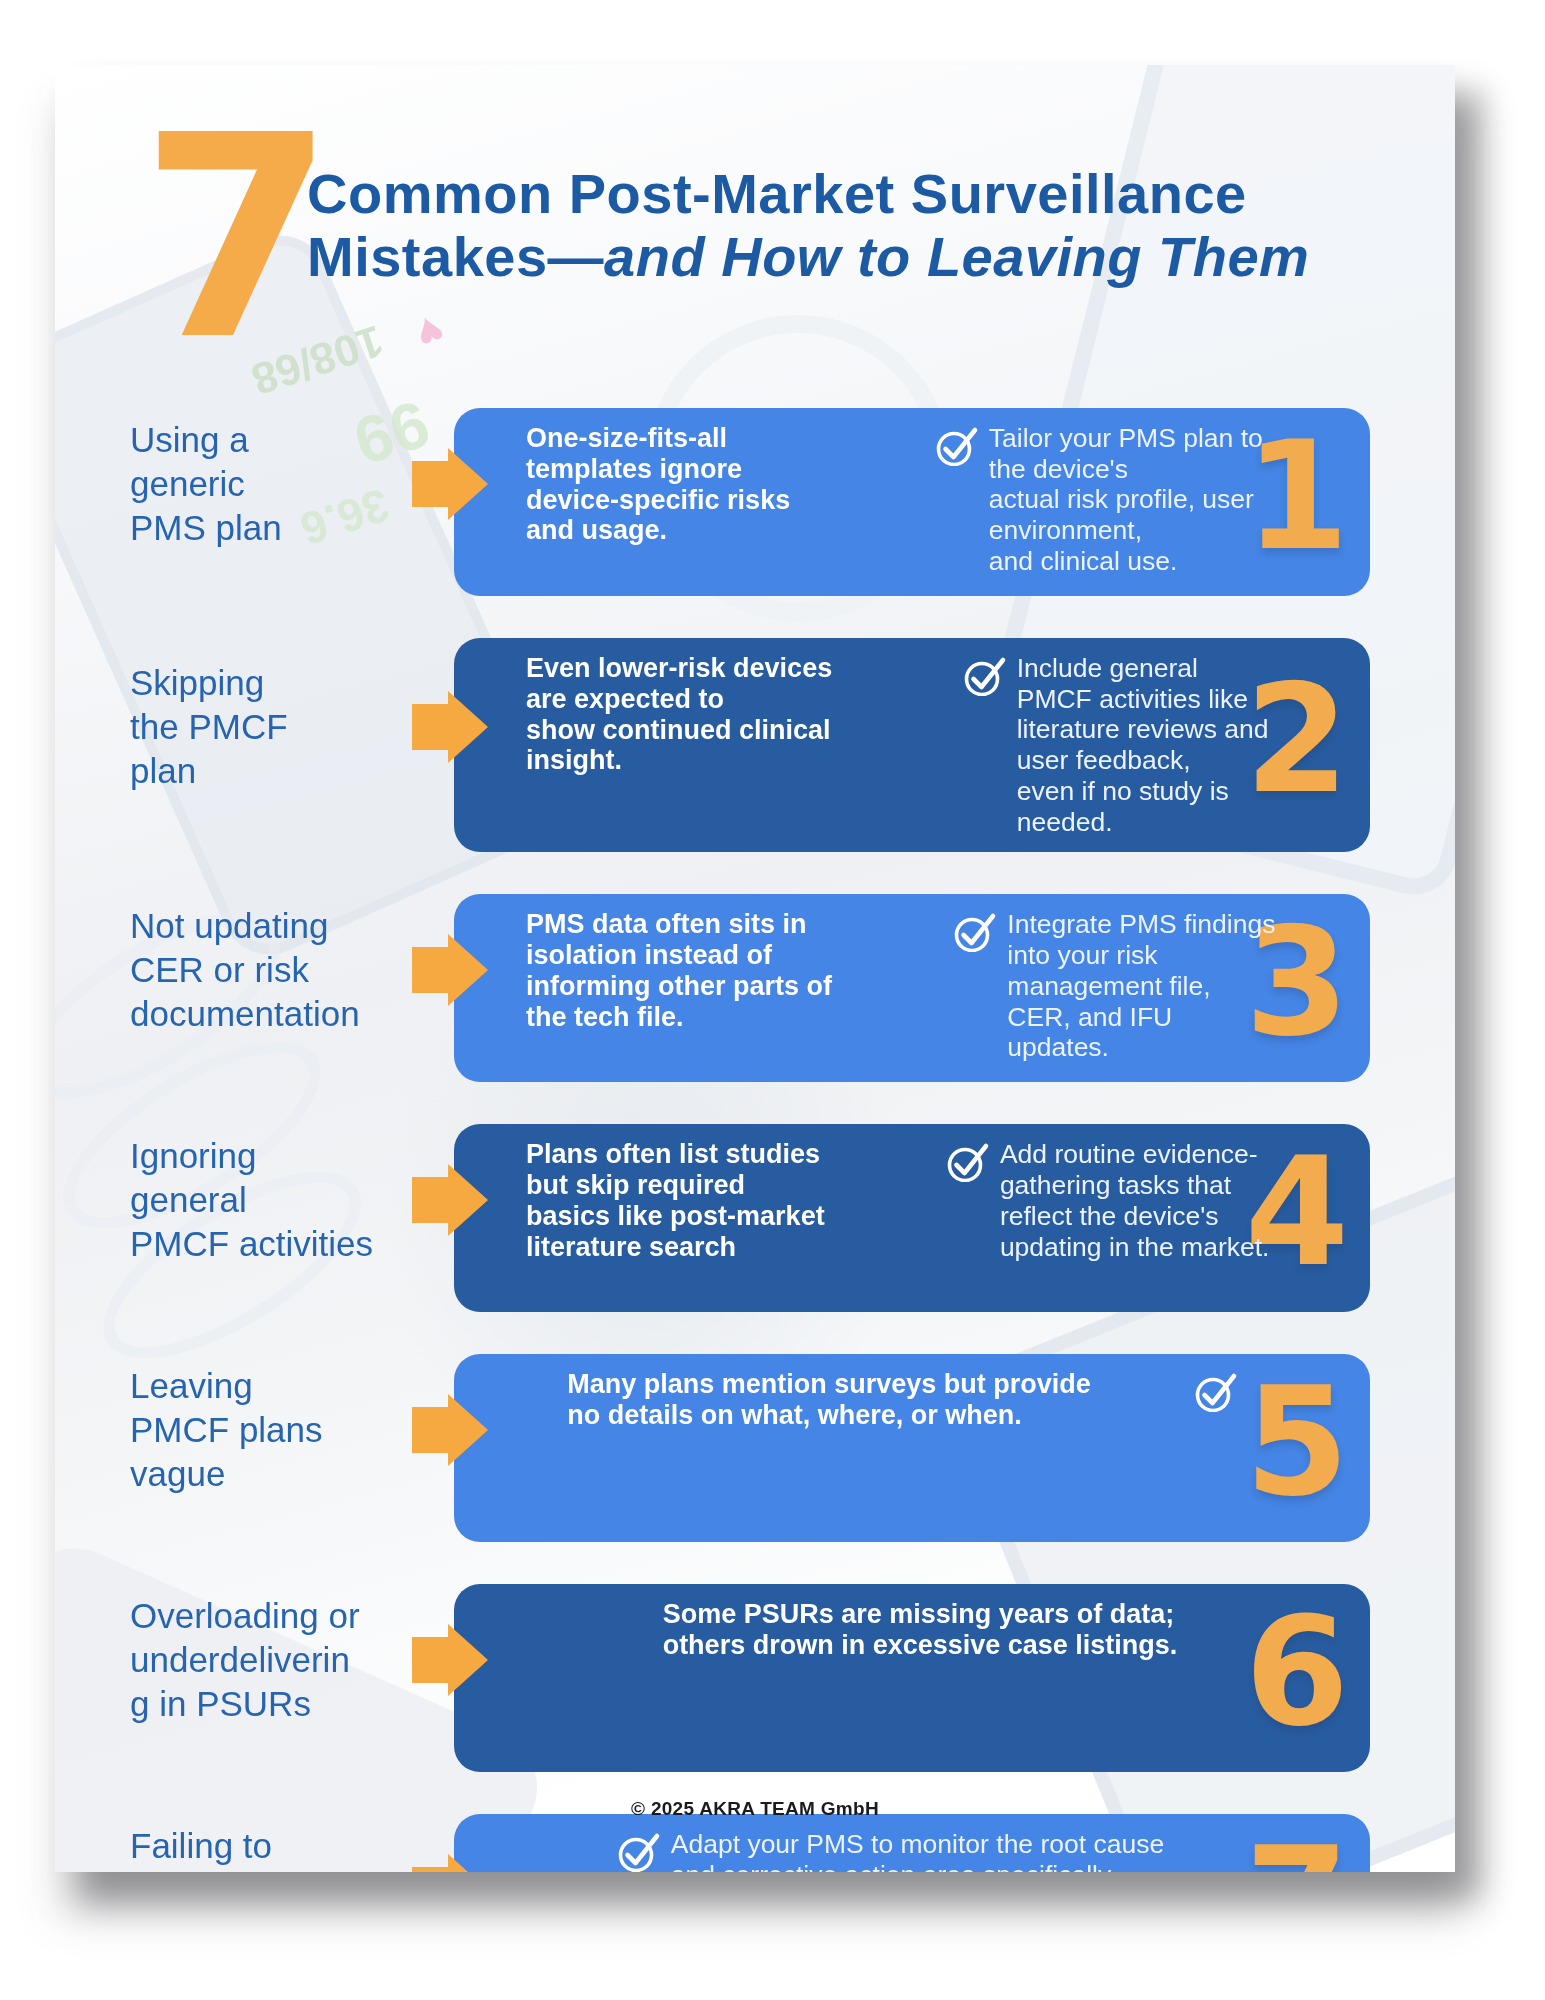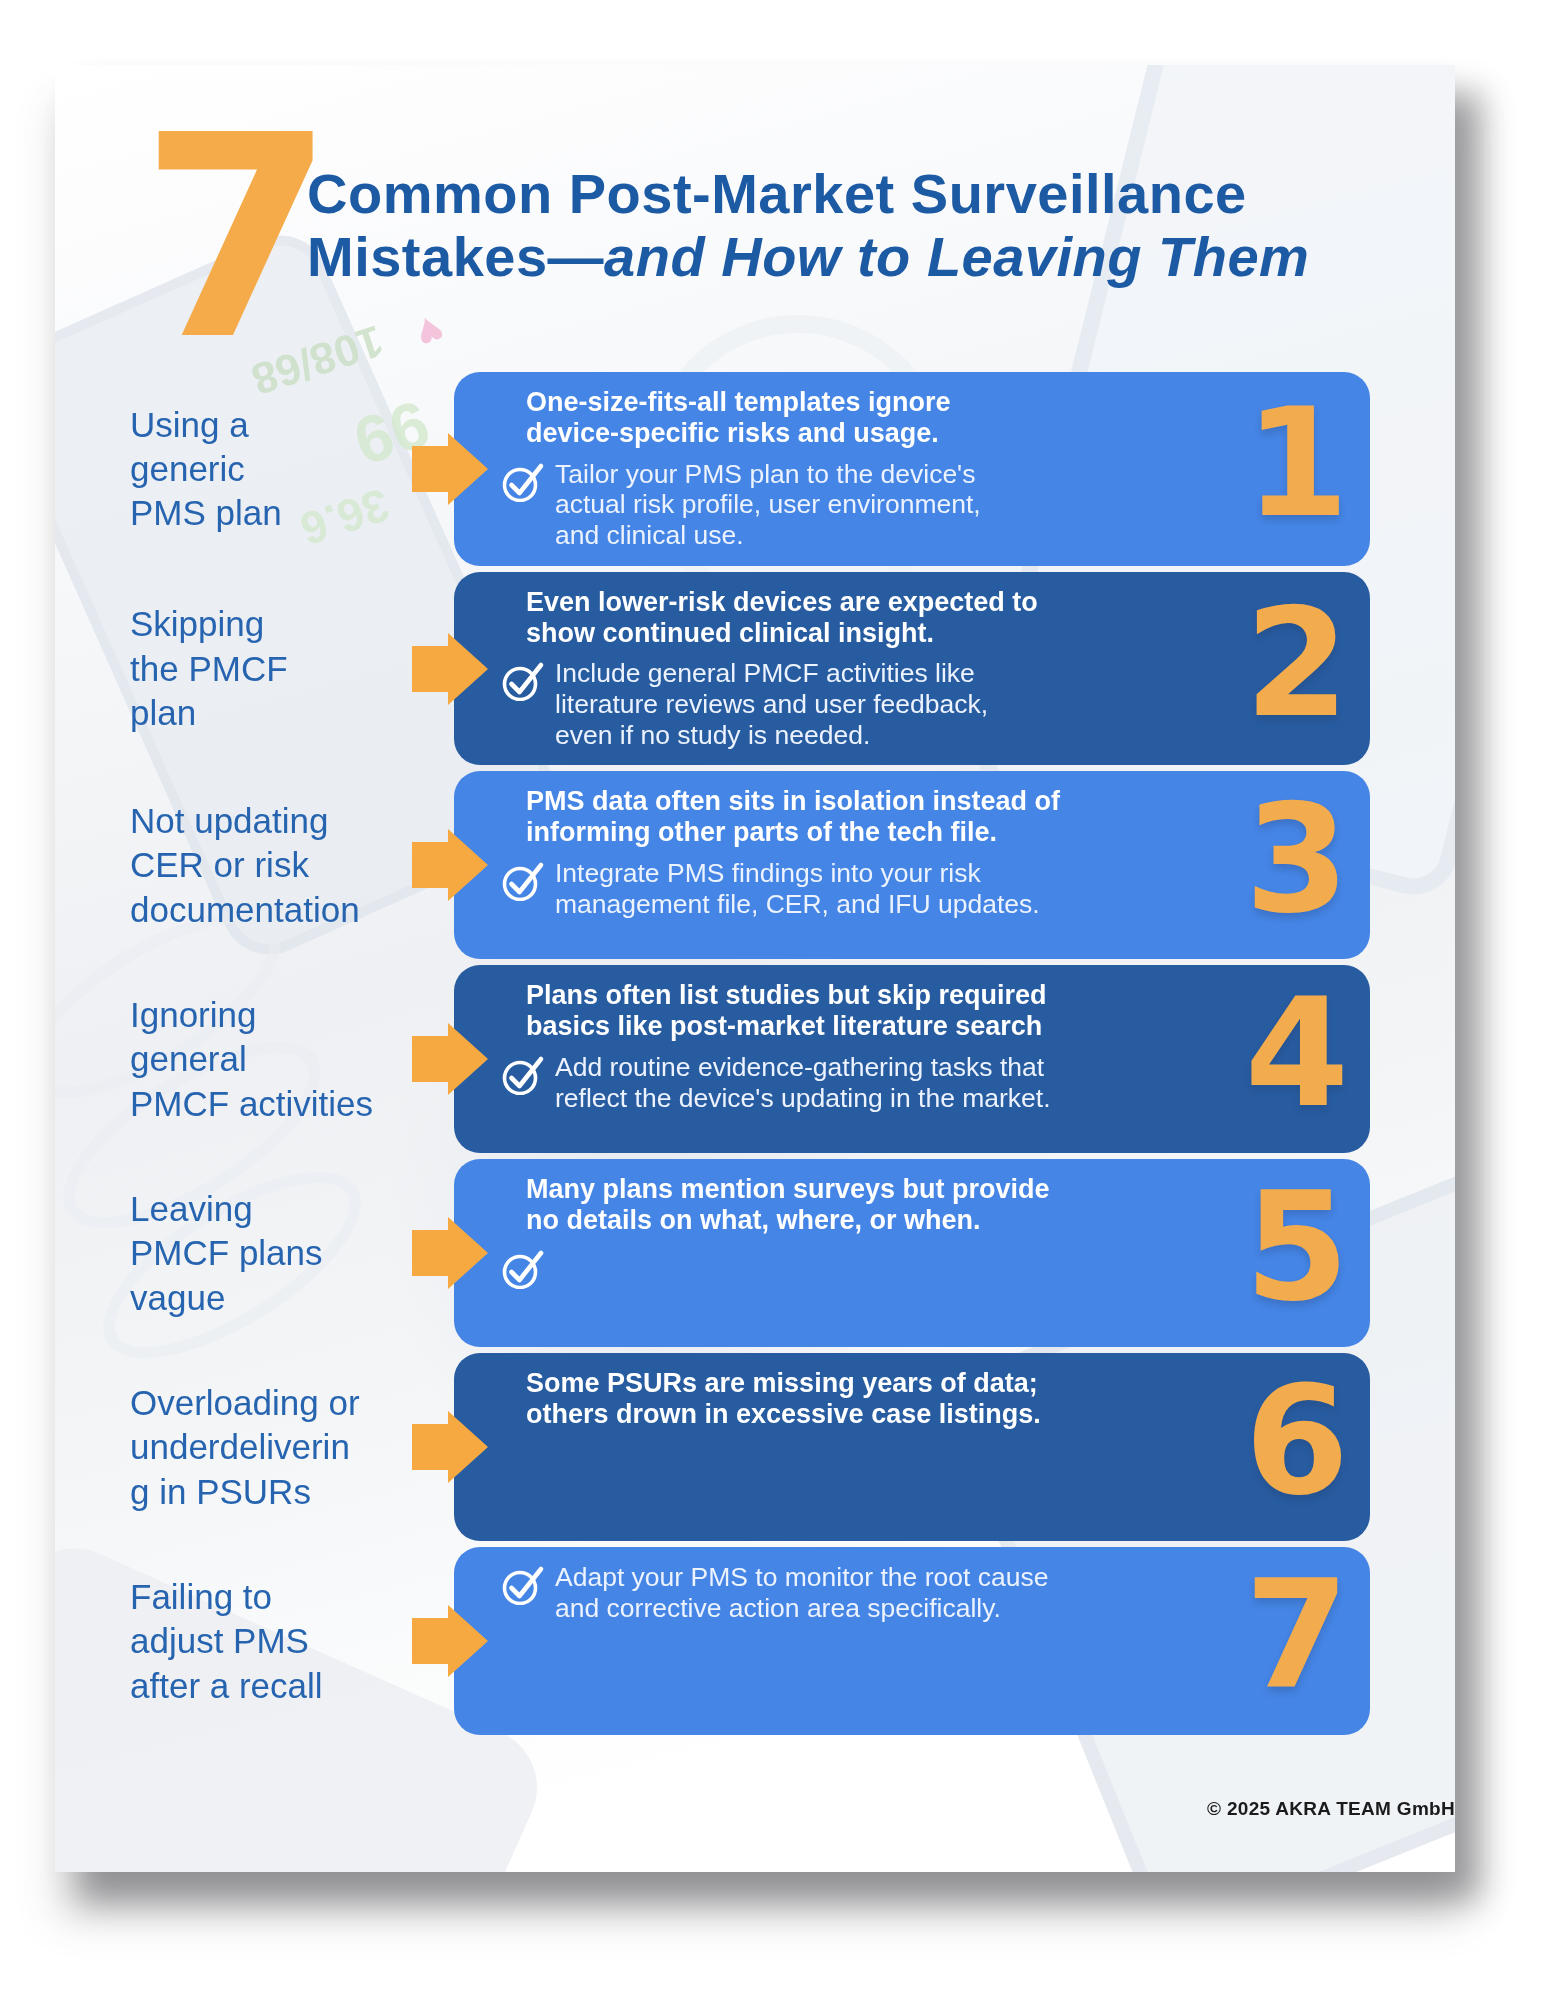--- a/index.html
+++ b/index.html
@@ -37,34 +37,34 @@
   .title{position:absolute;left:252px;top:98px;z-index:2;color:var(--title-blue);
         font-size:56px;font-weight:800;line-height:1.12;letter-spacing:.5px;white-space:nowrap;}
   .title em{font-style:italic;}
 
   .rows{position:absolute;left:75px;top:307px;width:1240px;z-index:2;}
   .row{display:flex;align-items:center;margin-bottom:6px;}
   .row-label{flex:0 0 282px;width:282px;font-size:35px;font-weight:400;line-height:1.26;
         color:var(--label-blue);white-space:pre-line;}
   .arrow{flex:0 0 auto;position:relative;z-index:3;margin-right:-34px;}
   .card{position:relative;flex:1 1 auto;min-height:188px;border-radius:26px;box-sizing:border-box;
-        display:flex;flex-direction:column;justify-content:flex-start;padding:15px 0;color:#ffffff;}
+        display:flex;flex-direction:row;justify-content:center;padding:15px 0;color:#ffffff;margin-top:36px;}
   .card.light{background:var(--card-light-blue);}
   .card.dark{background:var(--card-dark-blue);}
   .card-heading{position:relative;z-index:2;margin:0 56px 10px 72px;font-size:27px;font-weight:700;
         line-height:1.14;white-space:pre-line;}
   .card-body{position:relative;z-index:2;display:flex;align-items:flex-start;margin:0 90px 0 46px;gap:9px;}
   .check{flex:0 0 auto;margin-top:1px;}
   .card-text{font-size:26.5px;line-height:1.16;color:var(--body-text);white-space:pre-line;}
   .card-number{position:absolute;right:18px;top:50%;transform:translateY(-54%);z-index:1;
         width:110px;text-align:center;font-family:"DejaVu Sans",sans-serif;font-size:150px;
         font-weight:700;line-height:1;color:var(--number-orange);
         text-shadow:0 5px 7px rgba(30,50,90,.22);}
 
-  .footer{position:absolute;left:0;right:0;bottom:52px;z-index:2;text-align:right;
+  .footer{position:absolute;left:0;right:0;bottom:52px;z-index:2;text-align:center;
         font-size:19px;font-weight:700;letter-spacing:.3px;color:#1b1b1d;margin-top:40px;}
 </style>
 </head>
 <body>
 
 <div class="canvas">
   <div class="page">
     <div class="page-bg"></div>
 
     <div class="decal decal-tablet"></div>

